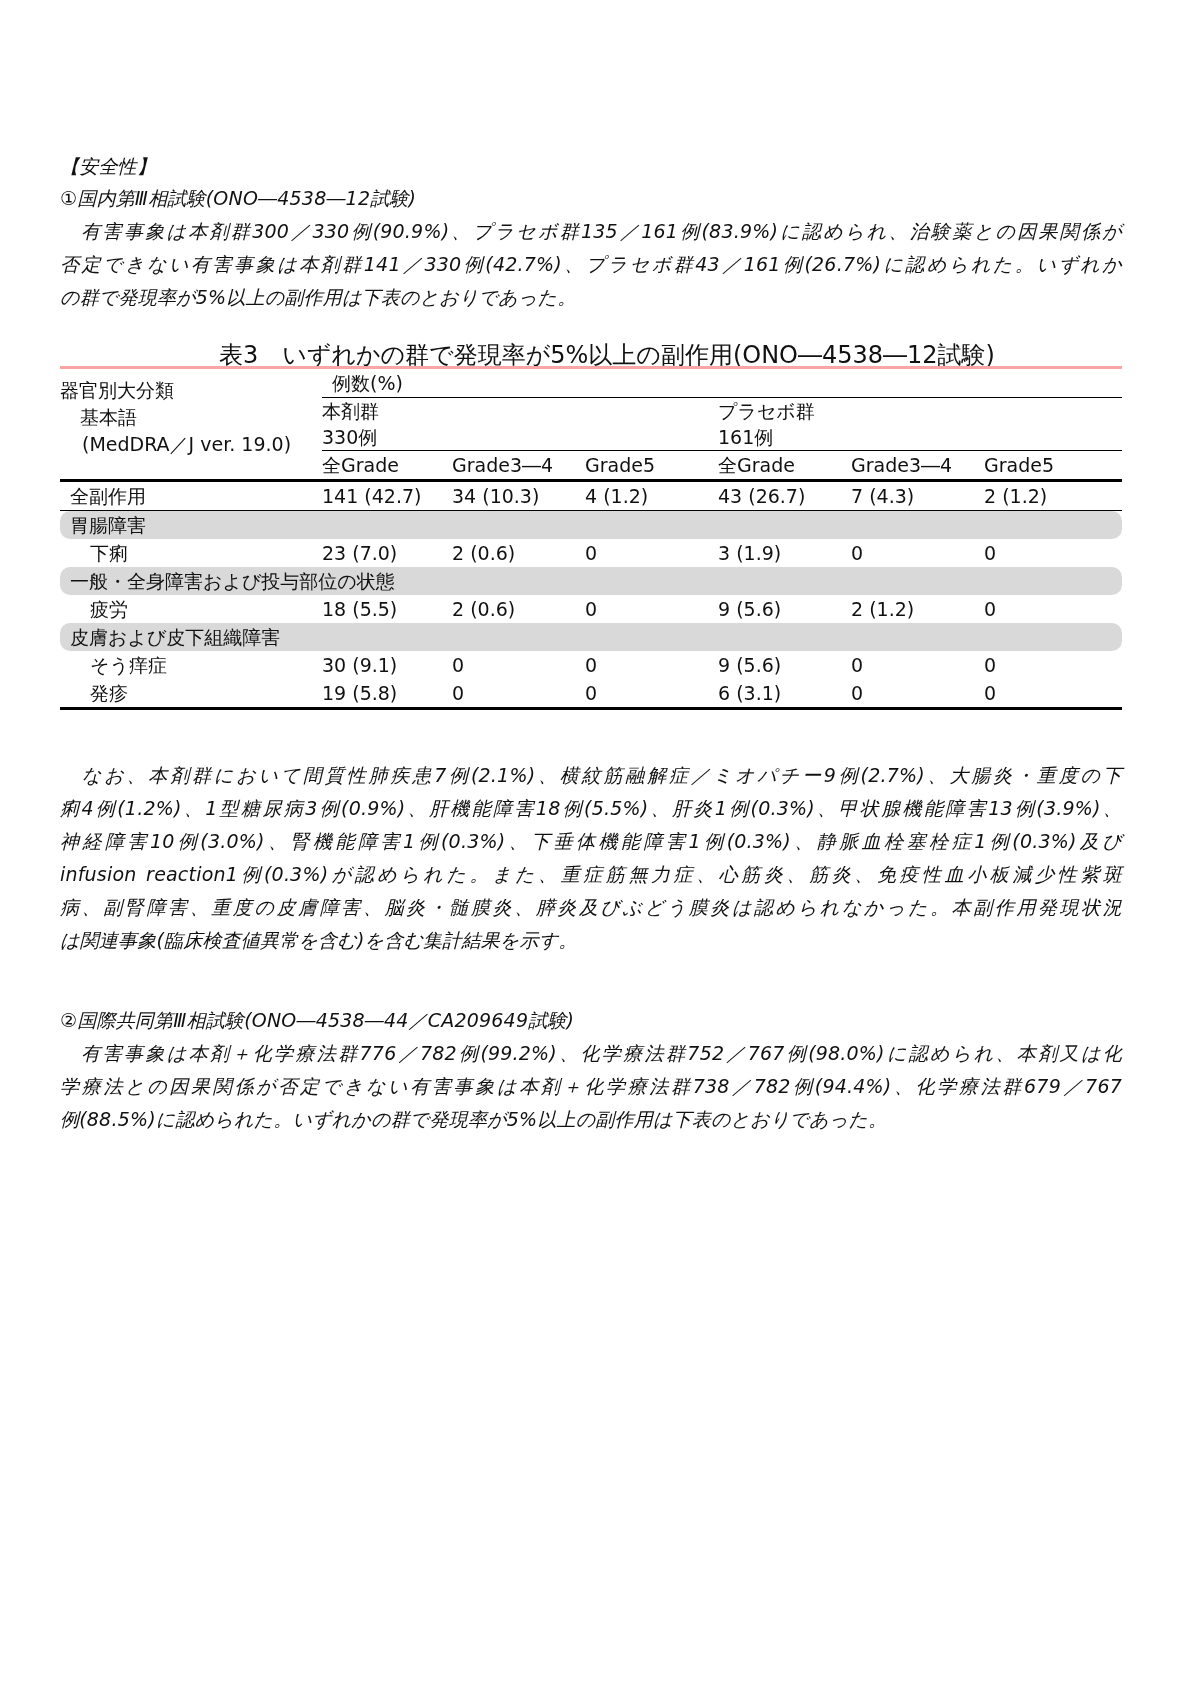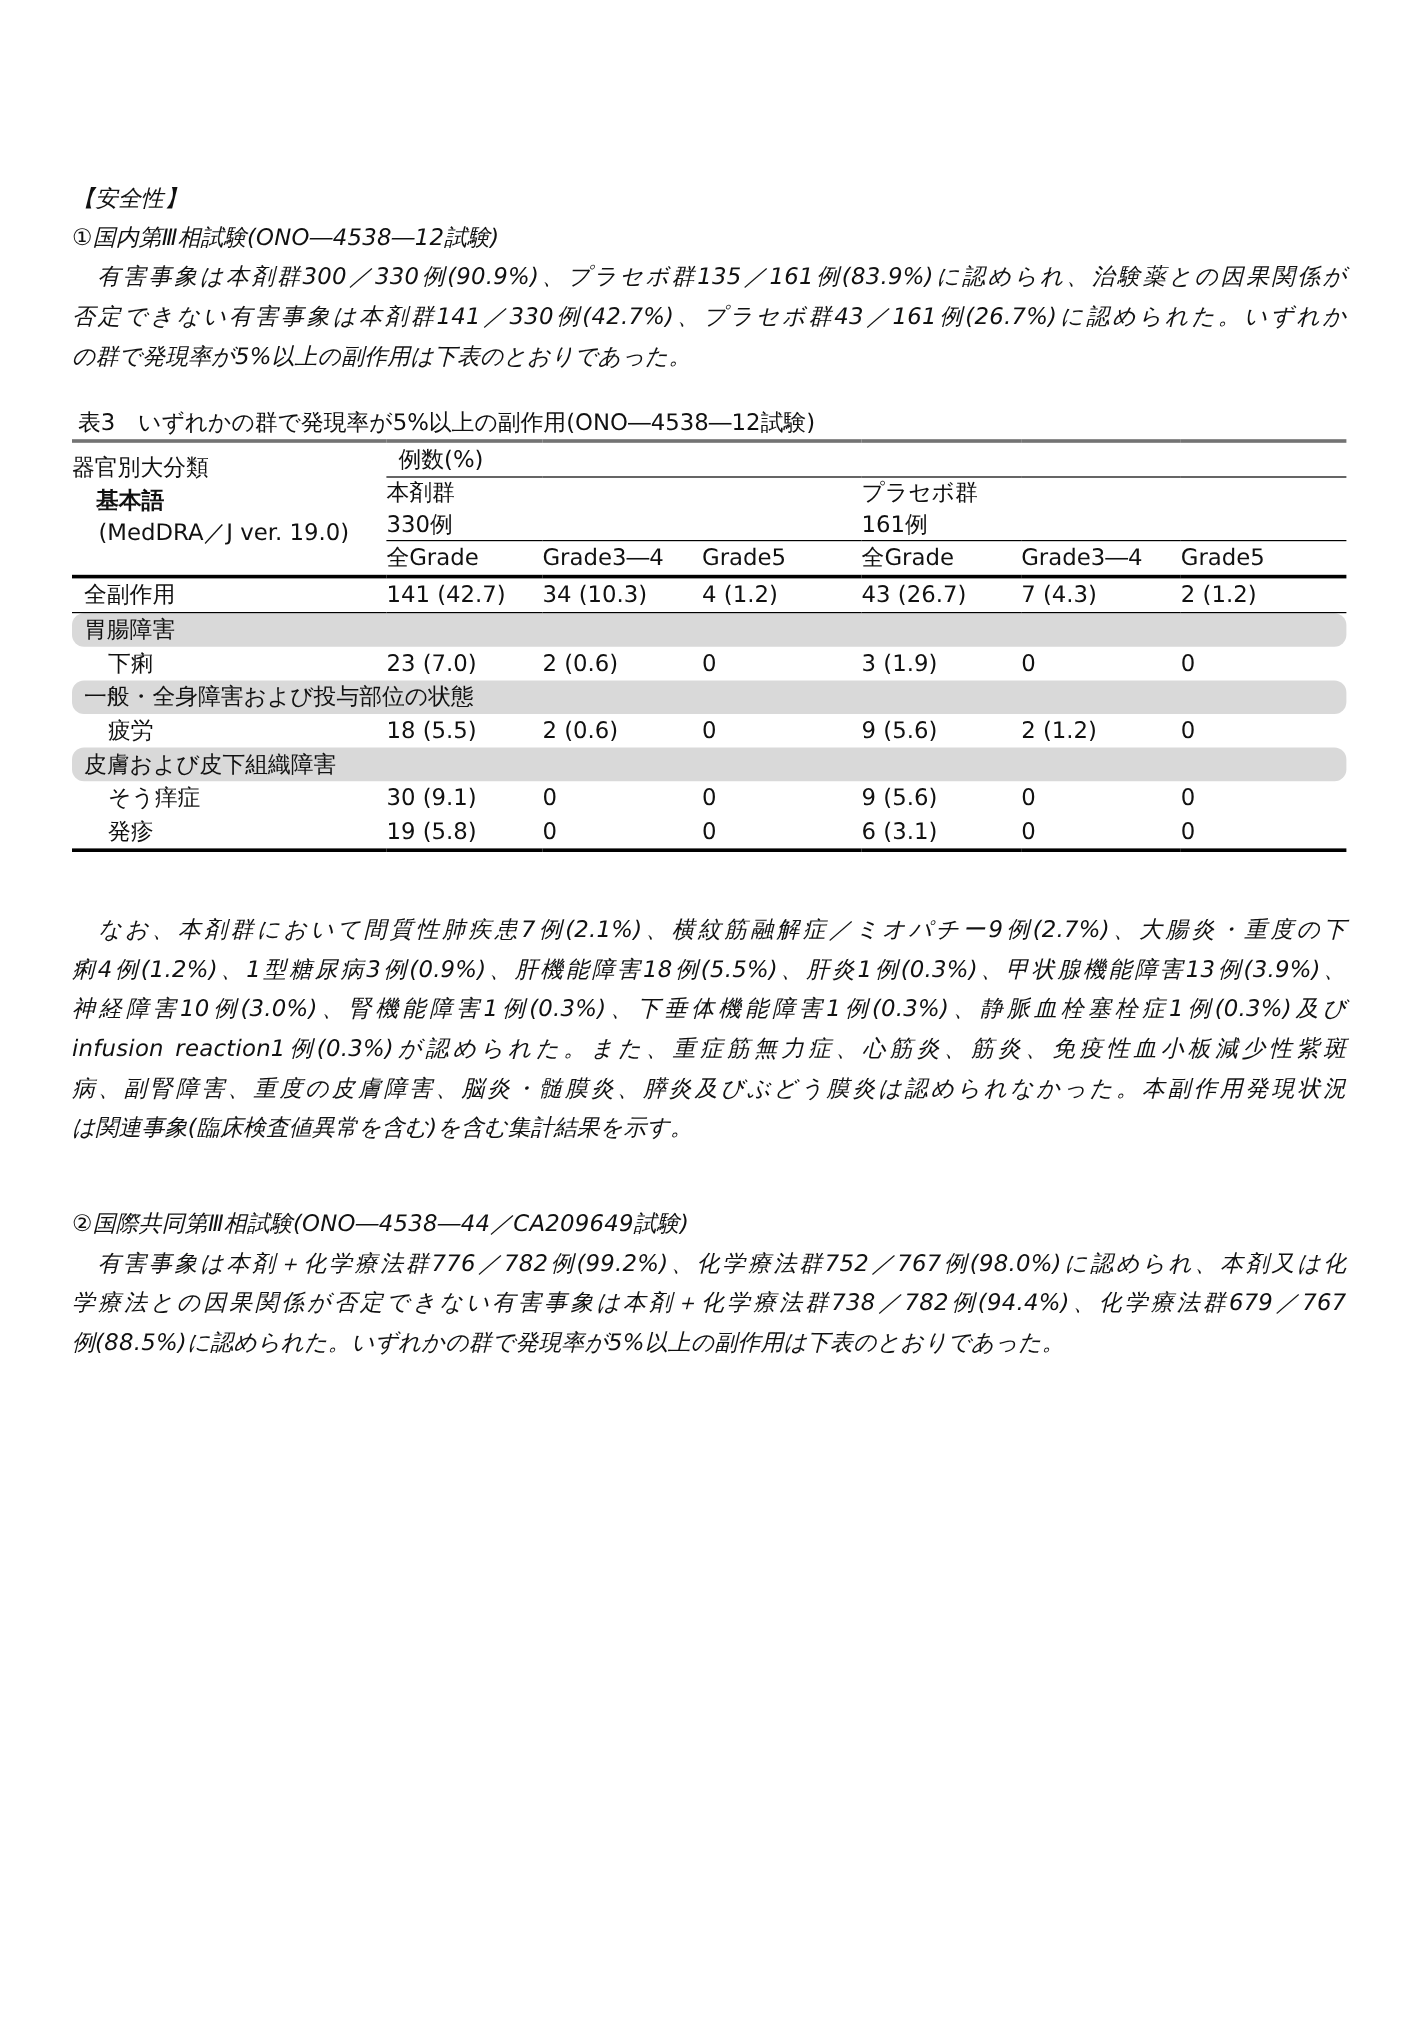--- a/index.html
+++ b/index.html
@@ -4,37 +4,37 @@
 <style>
   html, body { margin: 0; padding: 0; background: #ffffff; }
   body {
     width: 1181px; height: 1695px; position: relative; overflow: hidden;
     font-family: "DejaVu Sans", "Liberation Sans", sans-serif;
     color: #111111;
   }
   .page { position: absolute; left: 60px; top: 0; width: 1062px; }
   .line { position: absolute; left: 0; font-size: 19px; line-height: 26px; white-space: nowrap; letter-spacing: 0.2px; font-style: italic; }
   .just { width: 1062px; text-align: justify; text-align-last: justify; }
-  .caption { position: absolute; left: 5px; width: 1062px; font-size: 19px; top: 339px; }
+  .caption { position: absolute; left: 16px; width: 1062px; text-align: center; font-size: 24px; top: 339px; }
   table.ae {
     position: absolute; left: 0; top: 366px; width: 1062px;
     border-collapse: collapse; font-size: 19px;
     table-layout: fixed;
   }
   table.ae td, table.ae th { padding: 0; font-weight: normal; height: 28px; line-height: 28px; white-space: nowrap; }
-  .topborder { border-top: 3px solid #737373; margin-top: 40px; }
+  .topborder { border-top: 3px solid #fca5a5; margin-top: 40px; }
   .thin-b { border-bottom: 1px solid #000; }
   .thick-b { border-bottom: 3px solid #000; }
   .ctr { }
   .soc td { background: #d9d9d9; }
   .soc td.soc-label { padding-left: 10px; border-radius: 10px; }
   .pt td.pt-label { padding-left: 30px; }
   .hdr-left { vertical-align: top; padding-left: 10px; line-height: 27px; }
   .hdr-left div { line-height: 27px; }
-  .hdr-left .sub { padding-left: 20px; font-weight: bold; }
+  .hdr-left .sub { padding-left: 20px; }
   .hdr-left .sub2 { padding-left: 22px; }
 </style>
 </head>
 <body>
 
 <div class="page">
 
   <div class="line" style="top:153px;">【安全性】</div>
 
   <div class="line" style="top:185px;">①国内第Ⅲ相試験(ONO―4538―12試験)</div>

